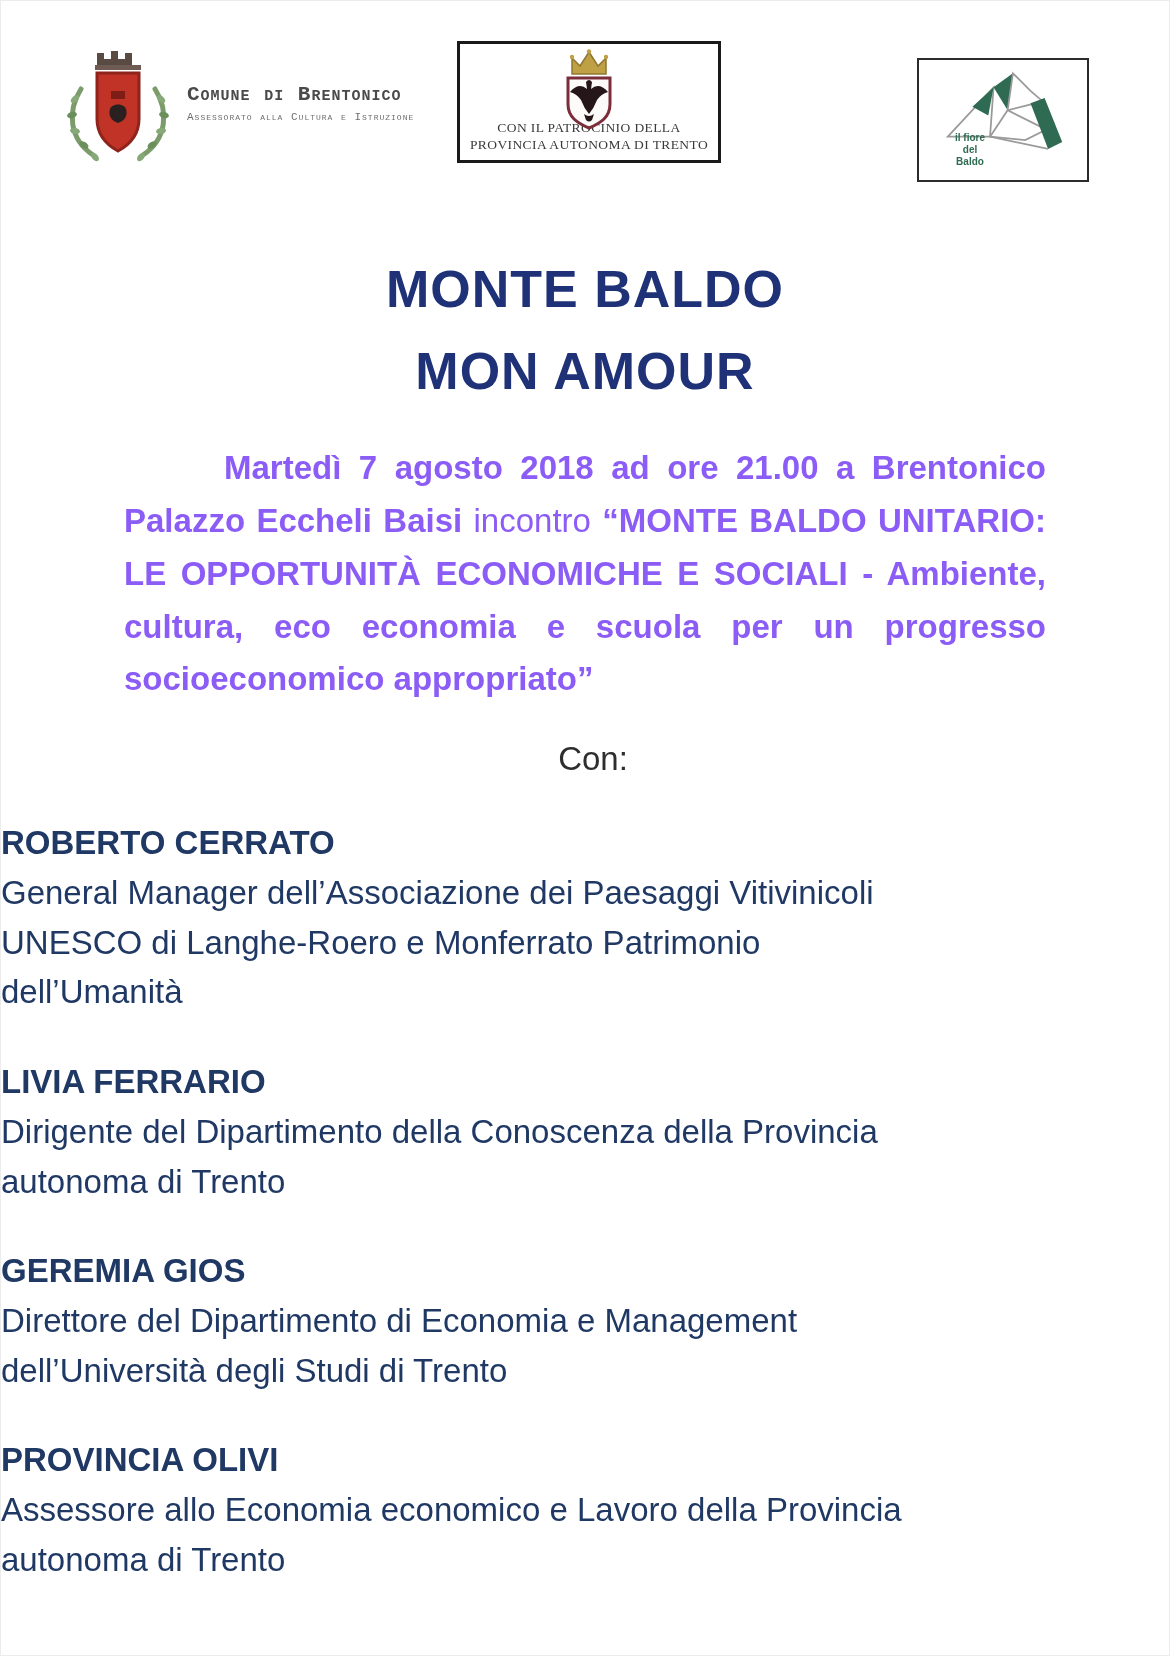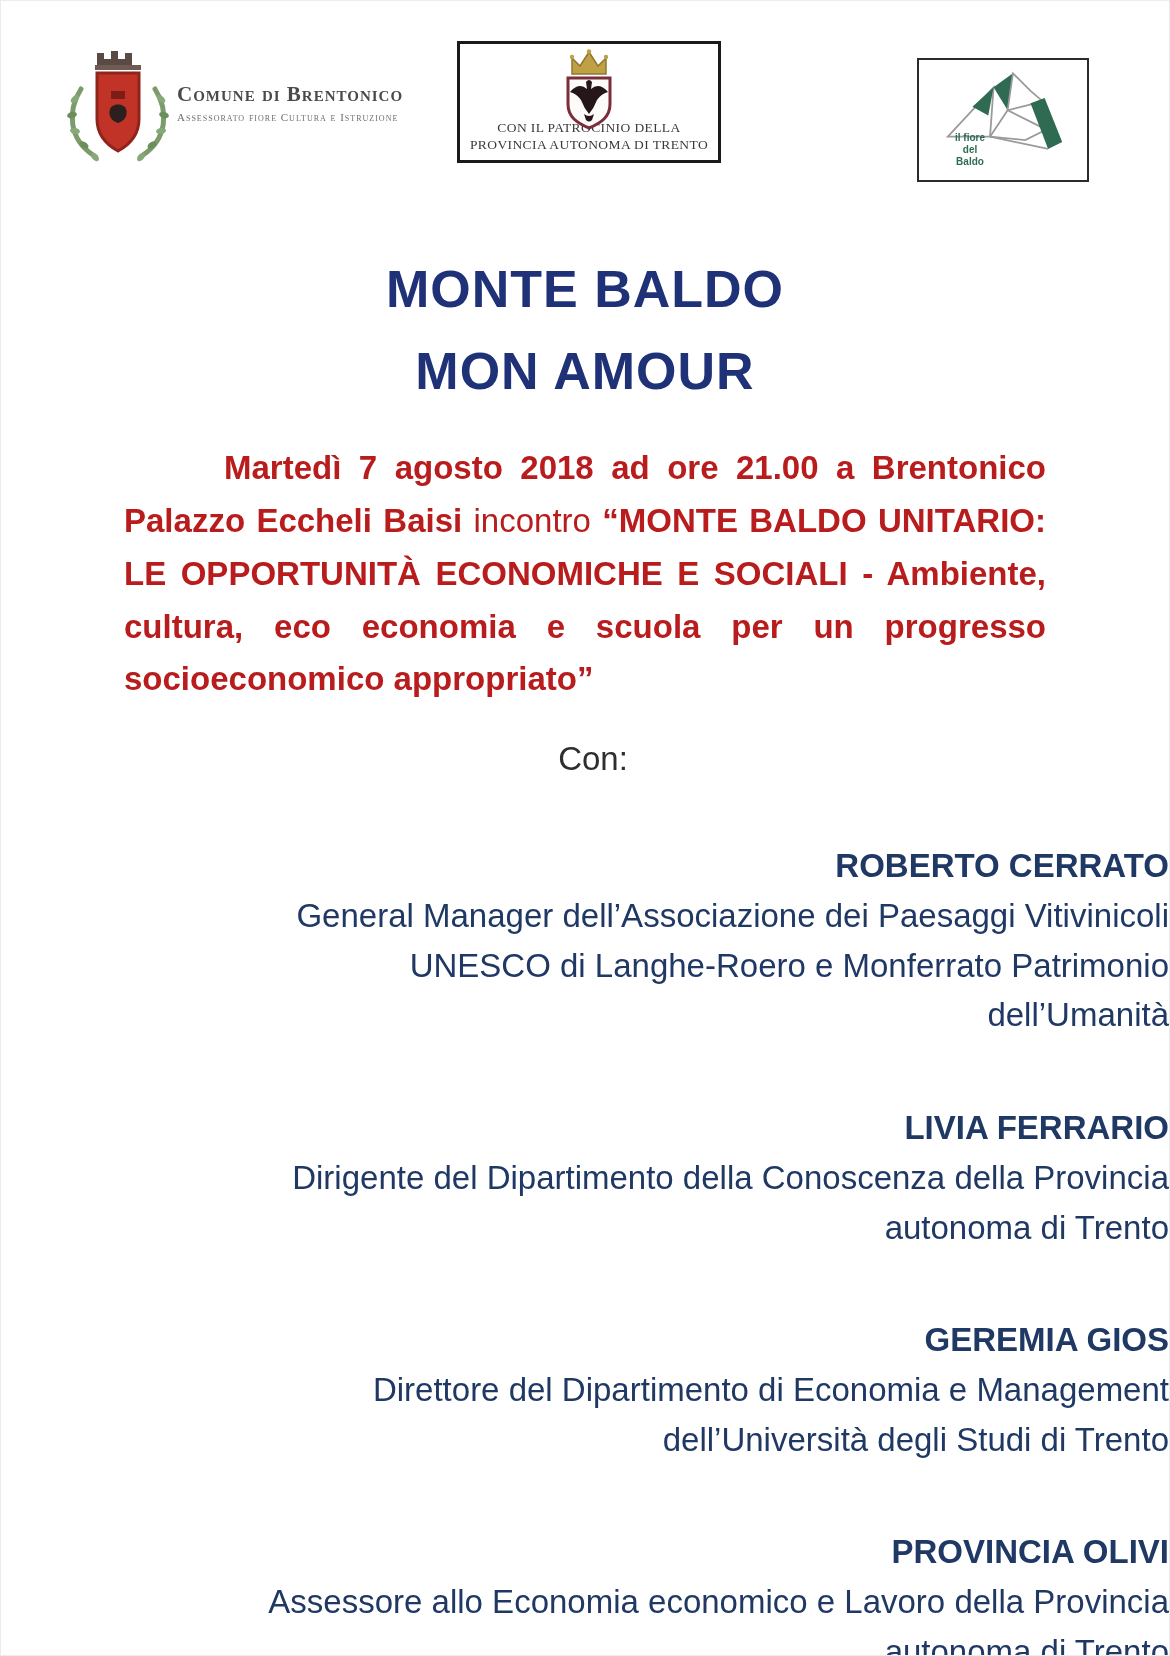--- a/index.html
+++ b/index.html
@@ -14,21 +14,21 @@
     box-sizing:border-box;
     border:1px solid #ececec;
   }
   
   .header{position:relative;height:180px;}
   .brentonico{
     position:absolute;left:58px;top:38px;
     display:flex;align-items:center;
   }
   .brentonico .crest{width:118px;height:128px;flex:0 0 auto;}
-  .brentonico-text{font-family:Liberation Serif, serif;}
+  .brentonico-text{margin-left:10px;font-family:Liberation Mono, monospace;}
   .brentonico-title{
     font-variant:small-caps;font-weight:700;font-size:21px;
     color:#4a4a4a;letter-spacing:1px;line-height:1.1;
   }
   .brentonico-sub{
     font-variant:small-caps;font-size:11px;color:#6e6e6e;
     letter-spacing:1px;margin-top:4px;
   }
   .trento-box{
     position:absolute;left:456px;top:40px;
@@ -57,31 +57,31 @@
   
   .poster-title{
     margin:68px 0 0 0;
     text-align:center;
     font-size:52px;font-weight:700;color:#1f3278;
     line-height:1.57;letter-spacing:1px;
   }
   
   .intro{
     width:922px;margin:30px auto 0 auto;
-    font-size:33px;line-height:1.6;color:#b91c1c;
+    font-size:33px;line-height:1.6;color:#8b5cf6;
     text-align:justify;text-indent:100px;
   }
   .intro .b{font-weight:700;}
   .intro .r{font-weight:400;}
   
   .con-label{
     margin-top:34px;text-align:center;
     font-size:33px;color:#2e2e2e;padding-left:16px;
   }
-  .speaker{margin-top:65px;text-align:right;}
+  .speaker{margin-top:42px;text-align:left;}
   .speaker-name{
     font-size:33px;font-weight:700;color:#1f3864;line-height:1.4;
   }
   .speaker-role{
     font-size:33px;font-weight:400;color:#1f3864;line-height:1.5;
     white-space:pre-line;margin-top:2px;
   }
 </style>
 </head>
 <body>
@@ -109,21 +109,21 @@
         <path d="M38,26 l0,-12 7,0 0,6 7,0 0,-8 7,0 0,8 7,0 0,-6 7,0 0,12 z" fill="#5a4a44"></path>
         <path d="M36,26 h46 v5 h-46 z" fill="#6e5c54"></path>
 
         <path d="M38,34 h42 v46 c0,16 -10,26 -21,32 c-11,-6 -21,-16 -21,-32 z" fill="#c13327" stroke="#8e241b" stroke-width="3"></path>
 
         <path d="M52,52 h14 v8 h-14 z" fill="#7d1d16"></path>
         <path d="M51,70 c2,-6 14,-6 16,0 c2,6 -1,12 -8,14 c-7,-2 -10,-8 -8,-14 z" fill="#2b2020"></path>
       </svg>
       <div class="brentonico-text">
         <div class="brentonico-title">Comune di Brentonico</div>
-        <div class="brentonico-sub">Assessorato fiore Cultura e Istruzione</div>
+        <div class="brentonico-sub">Assessorato alla Cultura e Istruzione</div>
       </div>
     </div>
 
     <div class="trento-box">
       <svg class="crest" viewBox="0 0 66 82">
 
         <path d="M16,26 L16,10 L24,18 L33,4 L42,18 L50,10 L50,26 Z" fill="#bfa045" stroke="#8f7730" stroke-width="1.5"></path>
         <circle cx="16" cy="9" r="2.2" fill="#bfa045"></circle>
         <circle cx="33" cy="3.5" r="2.2" fill="#bfa045"></circle>
         <circle cx="50" cy="9" r="2.2" fill="#bfa045"></circle>

